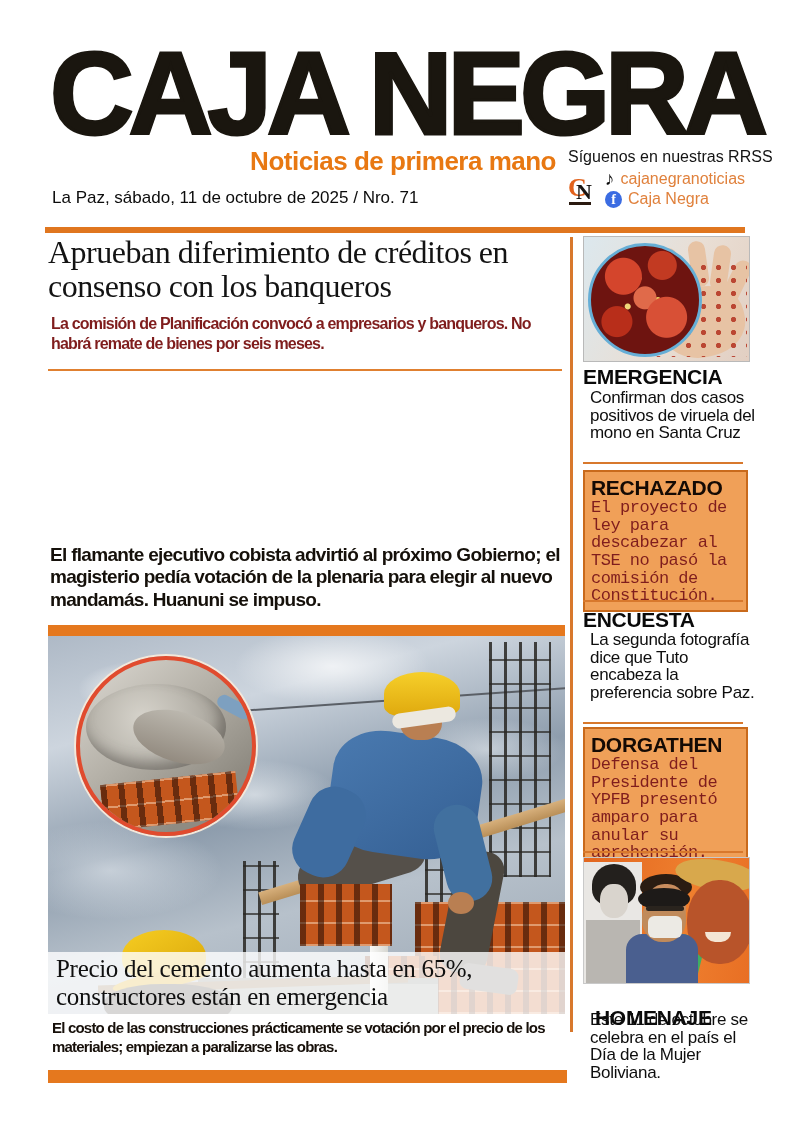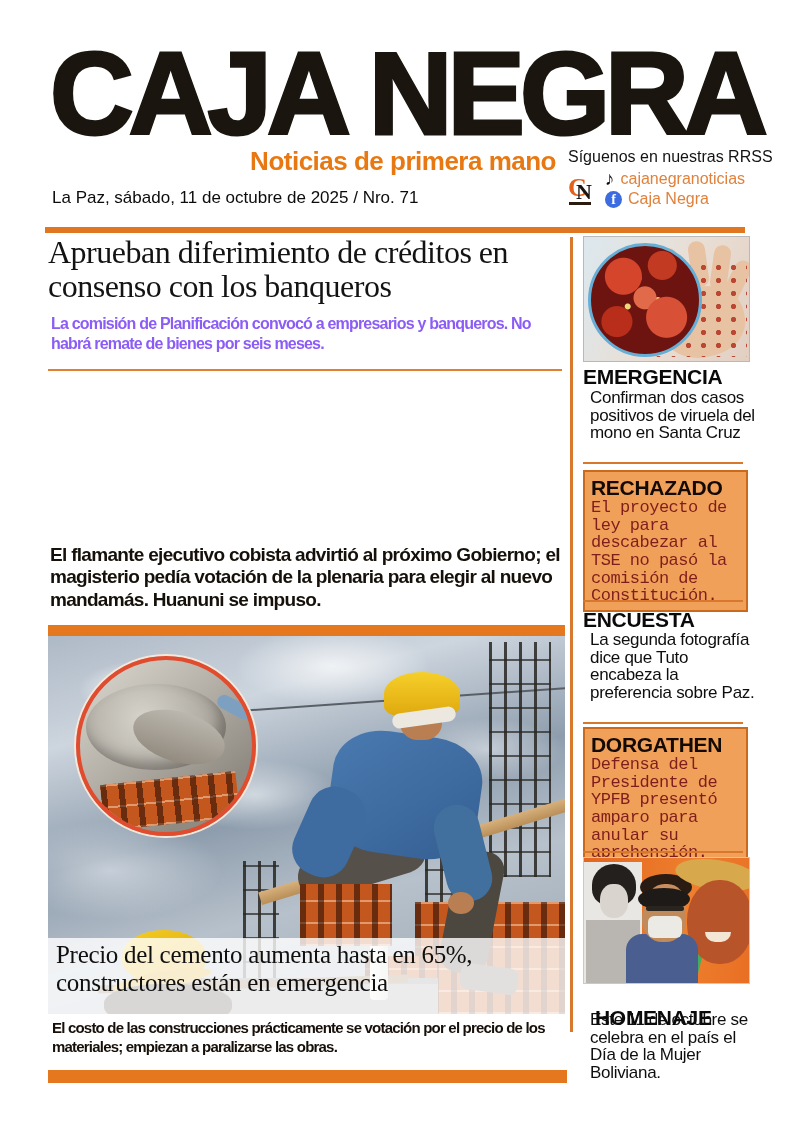--- a/index.html
+++ b/index.html
@@ -35,21 +35,21 @@
   .rule-top{position:absolute;left:45px;top:227px;width:700px;height:6px;background:#e0761f;}
   .rule-lead{position:absolute;left:48px;top:369px;width:514px;height:2px;background:#e08030;}
   .bar-photo-top{position:absolute;left:48px;top:625px;width:517px;height:11px;background:#e5781e;}
   .bar-bottom{position:absolute;left:48px;top:1070px;width:519px;height:13px;background:#e5781e;}
   .vert-divider{position:absolute;left:570px;top:237px;width:3px;height:795px;background:#d8782c;}
 
   
   .lead-headline{position:absolute;left:48px;top:236px;width:516px;
     font-family:"Liberation Serif",serif;font-size:32px;line-height:1.06;letter-spacing:-0.5px;color:#131313;}
   .lead-deck{position:absolute;left:51px;top:314px;width:512px;
-    font-weight:bold;font-size:16px;line-height:1.22;letter-spacing:-0.8px;color:#8b5cf6;}
+    font-weight:bold;font-size:16px;line-height:1.22;letter-spacing:-0.8px;color:#7f1d1d;}
   .main-headline{position:absolute;left:48px;top:382px;width:516px;
     font-family:"Liberation Serif",serif;font-weight:bold;font-size:48px;line-height:0.99;
     letter-spacing:-1px;color:#050505;}
   .main-deck{position:absolute;left:50px;top:544px;width:514px;
     font-weight:bold;font-size:19px;line-height:1.18;letter-spacing:-0.7px;color:#15100a;}
 
   
   .photo-main{position:absolute;left:48px;top:636px;width:517px;height:378px;overflow:hidden;
     background:linear-gradient(165deg,#aeb9c6 0%,#cdd5de 22%,#8e9dad 46%,#b7c1cb 66%,#99a5b2 100%);}
   .photo-main .clouds{position:absolute;inset:0;
@@ -109,21 +109,21 @@
     border:4px solid #e14b2e;overflow:hidden;
     background:linear-gradient(140deg,#dcd9d2 0%,#b5b1a8 42%,#8f8b82 78%);box-shadow:0 0 0 2px #f4e8da;}
   .cement-blob{position:absolute;left:6px;top:24px;width:140px;height:86px;border-radius:50%;
     background:radial-gradient(circle at 40% 40%,#d6d3cb,#a8a49b 80%);box-shadow:inset -6px -8px 14px rgba(60,56,50,.45);}
   .trowel-blade{position:absolute;left:52px;top:52px;width:94px;height:50px;border-radius:50%;
     background:linear-gradient(#bbb7ae,#938b80);transform:rotate(16deg);}
   .trowel-handle{position:absolute;left:136px;top:40px;width:36px;height:14px;border-radius:7px;
     background:#7da0c0;transform:rotate(28deg);}
   .inset-bricks{position:absolute;left:22px;bottom:8px;width:136px;height:46px;transform:rotate(-6deg);}
 
-  .caption-band{position:absolute;left:0;right:0;bottom:0;height:76px;background:rgba(255,255,255,.8);}
+  .caption-band{position:absolute;left:0;right:0;bottom:0;height:62px;background:rgba(255,255,255,.8);}
   .caption-headline{font-family:"Liberation Serif",serif;font-size:25px;line-height:1.12;
     letter-spacing:-0.3px;color:#101010;padding:3px 6px 0 8px;}
   .photo-deck{position:absolute;left:52px;top:1019px;width:516px;
     font-weight:bold;font-size:15px;line-height:1.25;letter-spacing:-0.8px;color:#17100a;}
 
   
   .sidebar{position:absolute;left:583px;top:0;width:166px;height:1123px;}
   .sb-title{position:absolute;left:0;width:165px;font-weight:bold;font-size:21px;
     letter-spacing:-0.3px;color:#0a0a0a;line-height:1;}
   .sb-body{position:absolute;left:7px;width:165px;font-size:17px;line-height:1.04;

